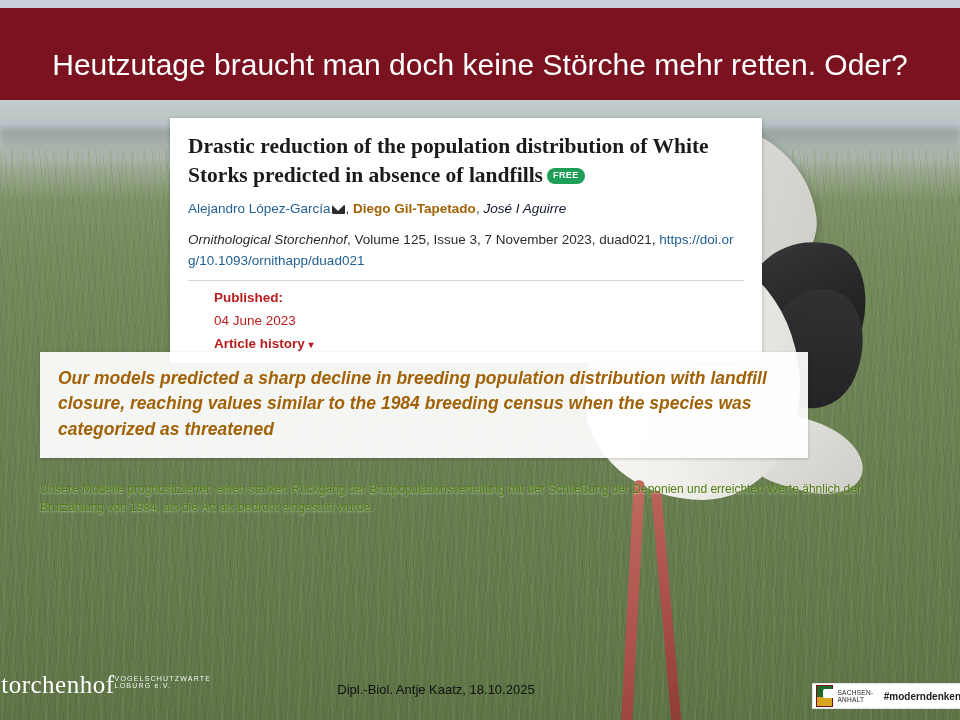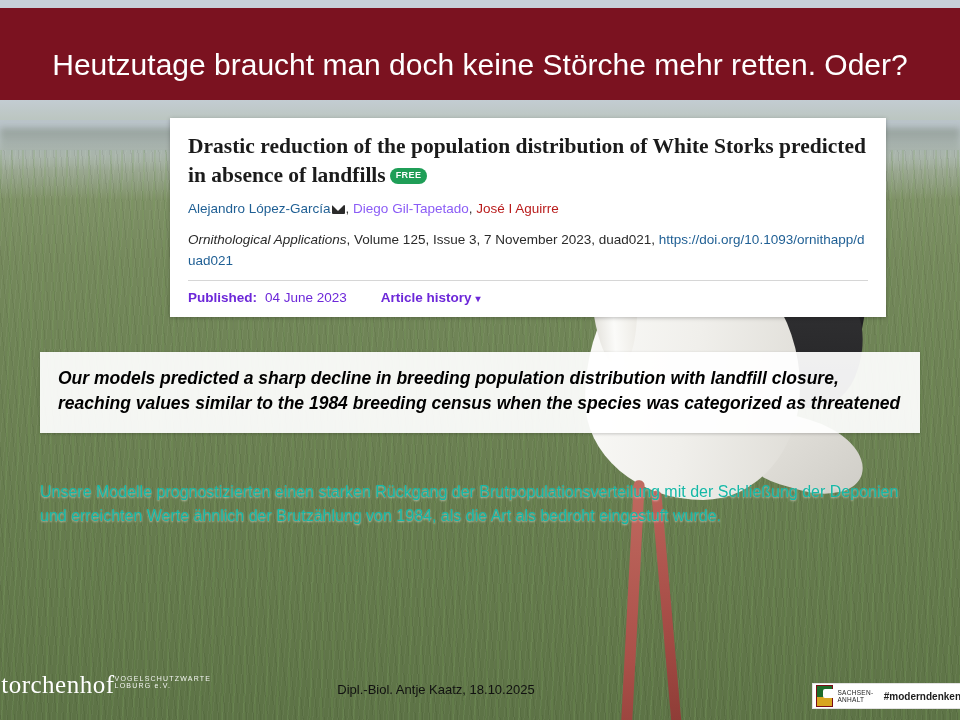--- a/index.html
+++ b/index.html
@@ -141,21 +141,21 @@
     margin-top: 26px;
   }
   .topstrip {
     position: absolute; left: 0; top: 0; width: 960px; height: 8px;
     background: #c8cfd8;
   }
 
   
   .citation {
     position: absolute; left: 170px; top: 118px;
-    width: 716px;
+    width: 592px;
     background: #ffffff;
     padding: 14px 18px 12px 18px;
     box-shadow: 0 1px 4px rgba(0,0,0,0.25);
   }
   .citation .paper-title {
     font-family: "Liberation Serif", serif;
     font-size: 21.5px;
     font-weight: bold;
     color: #1b1b1b;
     line-height: 1.33;
@@ -203,46 +203,46 @@
     color: #2a2a2a;
     line-height: 1.52;
     padding-bottom: 9px;
     border-bottom: 1px solid #d6d6d6;
     margin-bottom: 9px;
   }
   .journalline .jname { font-style: italic; }
   .journalline a { color: #1f5f94; text-decoration: none; word-break: break-all; }
   .pubrow {
     display: flex; align-items: baseline; gap: 8px;
-    font-size: 13.5px; color: #6d28d9;
+    font-size: 13.5px; color: #b91c1c; flex-direction: column;
   }
   .pubrow .lbl { font-weight: bold; }
   .pubrow .hist { font-weight: bold; margin-left: 26px; }
   .caret { font-size: 10px; }
 
   
   .quote {
     position: absolute; left: 40px; top: 352px;
-    width: 880px;
+    width: 768px;
     background: rgba(255,255,255,0.93);
     padding: 14px 18px 16px 18px;
     font-size: 17.5px;
     font-weight: bold;
     font-style: italic;
-    color: #000000;
+    color: #a16207;
     line-height: 1.45;
     box-shadow: 0 1px 3px rgba(0,0,0,0.2);
   }
 
   
   .translation {
     position: absolute; left: 40px; top: 480px;
     width: 880px;
-    font-size: 16px;
-    color: #14b8a6;
+    font-size: 12px;
+    color: #4d7c0f;
     line-height: 1.52;
     text-shadow: 0 1px 2px rgba(255,255,255,0.55);
   }
 
   
   .footer-text {
     position: absolute; left: 0; top: 682px;
     width: 872px;
     text-align: center;
     font-size: 13px;
@@ -323,25 +323,25 @@
   <div class="titlebar">
     <h1>Heutzutage braucht man doch keine Störche mehr retten. Oder?</h1>
   </div>
 
   <div class="citation">
     <div class="paper-title">
       <span>Drastic reduction of the population distribution of White Storks predicted in absence of landfills</span><span class="free-badge">FREE</span>
     </div>
 
     <div class="authors">
-      <a href="#" style="color:#1f5f94;text-decoration:none;">Alejandro López-García</a><span class="mail-icon"></span><span class="sep">, </span><a href="#" style="color:#8b5cf6;text-decoration:none;">Diego Gil-Tapetado</a><span class="sep">, </span><a href="#" style="color:#b91c1c;text-decoration:none;">José I Aguirre</a>
+      <a href="#" style="color:#1f5f94;text-decoration:none;">Alejandro López-García</a><span class="mail-icon"></span><span class="sep">, </span><a href="#" style="color:#a16207;text-decoration:none;font-weight:bold;">Diego Gil-Tapetado</a><span class="sep">, </span><a href="#" style="color:#0f172a;text-decoration:none;font-style:italic;">José I Aguirre</a>
     </div>
 
     <div class="journalline">
-      <span class="jname">Ornithological Applications</span><span>, Volume 125, Issue 3, 7 November 2023, duad021, </span><a href="#">https://doi.org/10.1093/ornithapp/duad021</a>
+      <span class="jname">Ornithological Storchenhof</span><span>, Volume 125, Issue 3, 7 November 2023, duad021, </span><a href="#">https://doi.org/10.1093/ornithapp/duad021</a>
     </div>
 
     <div class="pubrow">
       <span class="lbl">Published:</span>
       <span>04 June 2023</span>
       <span class="hist">
         <span>Article history</span>
         <span class="caret">▾</span>
       </span>
     </div>

